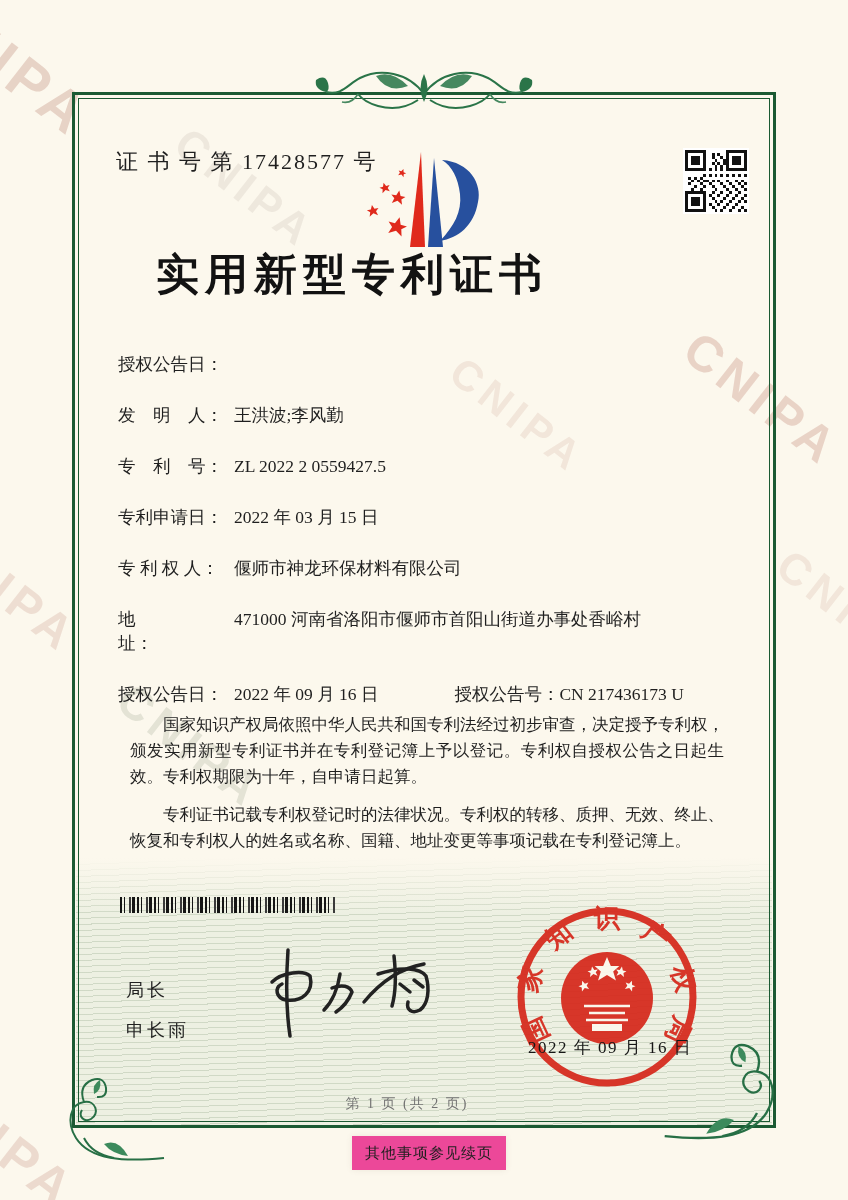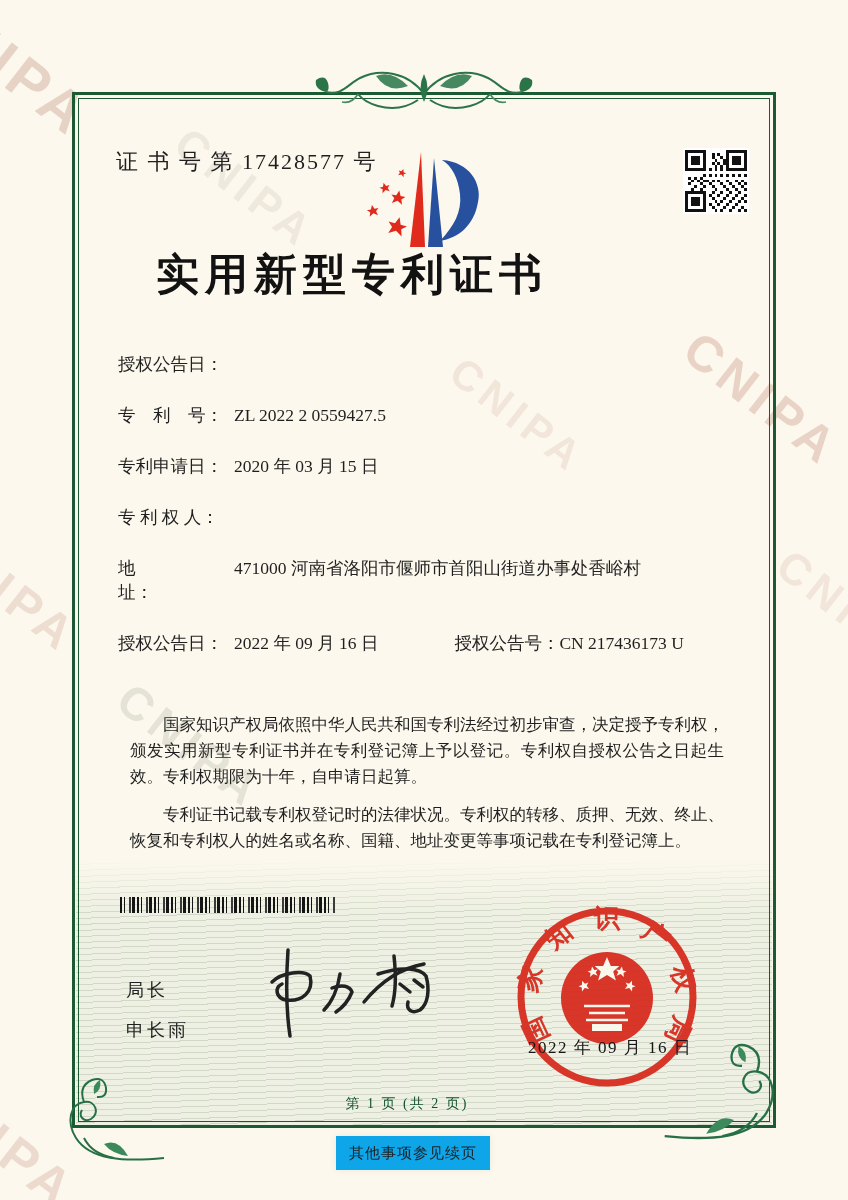--- a/index.html
+++ b/index.html
@@ -82,24 +82,24 @@
   .director{position:absolute;left:126px;top:962px;font-size:18px;line-height:24px;}
   .director div{margin-bottom:14px;letter-spacing:3px;margin-top:16px;}
   .signature{position:absolute;left:252px;top:940px;}
 
   .seal{position:absolute;left:514px;top:904px;opacity:.93;}
   .seal-date{
     position:absolute;left:528px;top:1036px;font-size:17px;letter-spacing:1.5px;
     color:#161616;z-index:3;
   }
 
-  .page-info{position:absolute;left:72px;width:670px;top:1095px;text-align:center;font-size:14px;letter-spacing:2px;color:#14532d;}
+  .page-info{position:absolute;left:72px;width:670px;top:1095px;text-align:center;font-size:14px;letter-spacing:2px;color:#737373;}
   .footer-note{
-    position:absolute;left:336px;top:1136px;width:154px;height:34px;
-    background:#0ea5e9;box-shadow:0 0 6px rgba(120,110,90,.12);
+    position:absolute;left:352px;top:1136px;width:154px;height:34px;
+    background:#ec4899;box-shadow:0 0 6px rgba(120,110,90,.12);
     text-align:center;line-height:34px;font-size:15px;letter-spacing:1px;
   }
 </style>
 </head>
 <body>
 
 <div class="page">
 
   <div class="wm wm1">CNIPA</div>
   <div class="wm wm2">CNIPA</div>
@@ -209,29 +209,34 @@
     </g>
   </svg>
 
   <div class="title">实用新型专利证书</div>
 
   <div class="fields">
     <div class="field-row">
       <span class="field-label">授权公告日：</span>
     </div>
     <div class="field-row">
+      <span class="field-label">发　明　人：</span>
+      <span class="field-value">王洪波;李风勤</span>
+    </div>
+    <div class="field-row">
       <span class="field-label">专　利　号：</span>
       <span class="field-value">ZL 2022 2 0559427.5</span>
     </div>
     <div class="field-row">
       <span class="field-label">专利申请日：</span>
-      <span class="field-value">2020 年 03 月 15 日</span>
+      <span class="field-value">2022 年 03 月 15 日</span>
     </div>
     <div class="field-row">
       <span class="field-label">专 利 权 人：</span>
+      <span class="field-value">偃师市神龙环保材料有限公司</span>
     </div>
     <div class="field-row">
       <span class="field-label">地　　　　址：</span>
       <span class="field-value">471000  河南省洛阳市偃师市首阳山街道办事处香峪村</span>
     </div>
     <div class="field-row">
       <span class="field-label">授权公告日：</span>
       <span class="field-value grant-val">2022 年 09 月 16 日</span>
       <span class="field-label grant2">授权公告号：</span>
       <span class="field-value grant-val">CN 217436173 U</span>

